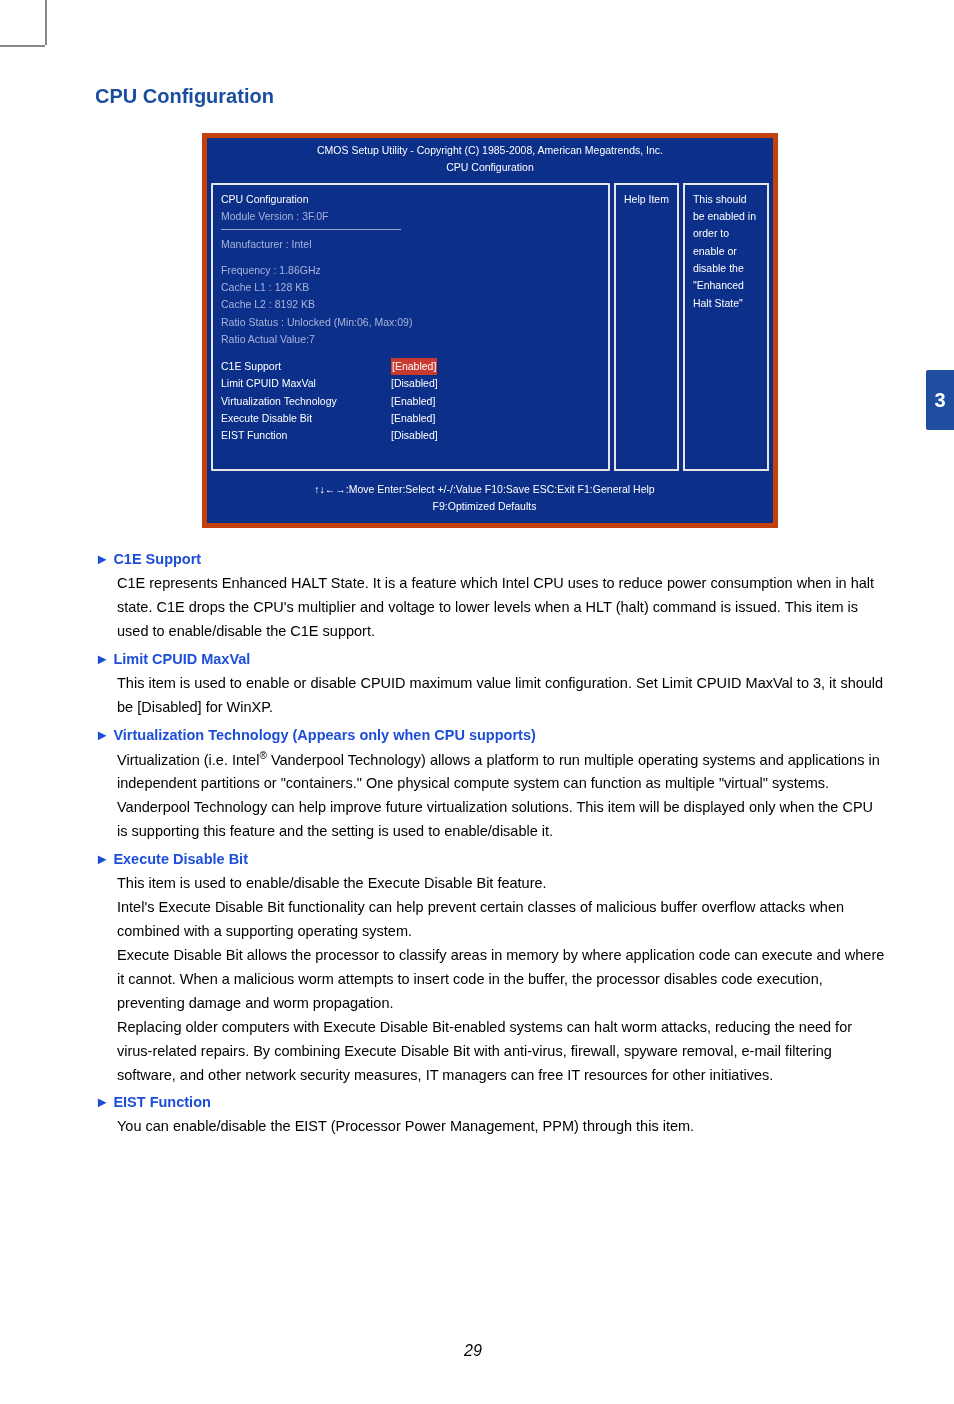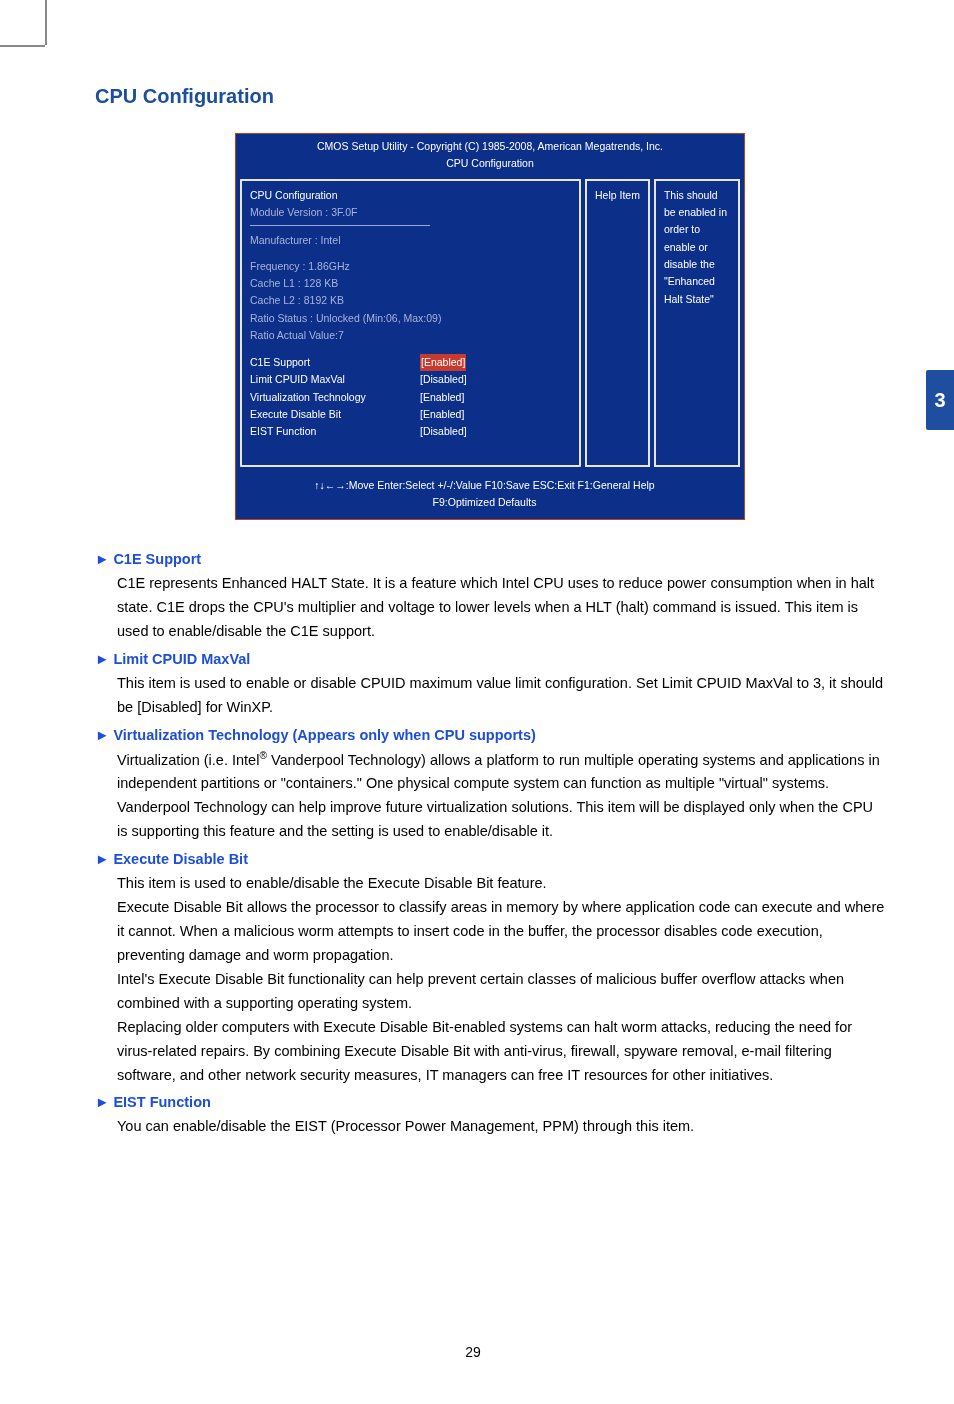--- a/index.html
+++ b/index.html
@@ -21,24 +21,24 @@
     top: 80px;
     width: 790px;
   }
   .page-title {
     color: #1b4ea0;
     font-size: 20px;
     font-weight: bold;
     margin-bottom: 20px;
   }
   .bios {
-    width: 510px;
-    margin: 0 auto 28px auto;
+    width: 576px;
+    margin: 0 auto 20px auto;
     background: #0c2f8a;
-    border: 1px solid #c2410c;
+    border: 5px solid #c2410c;
     font-family: Arial, Helvetica, sans-serif;
     font-size: 10.5px;
     color: #fff;
   }
   .bios-header { text-align: center; padding: 4px 6px 6px 6px; }
   .bios-title { color:#fff; }
   .bios-body { display:flex; padding: 0 4px 4px 4px; gap:4px; }
   .bios-main {
     flex: 1;
     border: 2px solid #e6e6e6;
@@ -92,21 +92,22 @@
     font-size: 20px;
     font-weight:bold;
     border-top-left-radius: 2px;
     border-bottom-left-radius: 2px;
   }
   .page-num {
     position:absolute;
     bottom: 40px;
     left:0; right:8px;
     text-align:center;
-    font-size:14px;
+    font-size:16px;
+    font-style:italic;
   }
 </style>
 </head>
 <body>
 
 <div class="crop-top"></div>
 <div class="crop-left"></div>
 
 <div class="side-tab">3</div>
 
@@ -171,22 +172,22 @@
   <div class="sec-body">This item is used to enable or disable CPUID maximum value limit configuration. Set Limit CPUID MaxVal to 3, it should be [Disabled] for WinXP.</div>
 
   <div class="sec-head">►  Virtualization Technology  (Appears only when CPU supports)</div>
   <div class="sec-body">
     <span>Virtualization (i.e. Intel</span><span class="sup">®</span><span> Vanderpool Technology) allows a platform to run multiple operating systems and applications in independent partitions or "containers." One physical compute system can function as multiple "virtual" systems. Vanderpool Technology can help improve future virtualization solutions. This item will be displayed only when the CPU is supporting this feature and the setting is used to enable/disable it.</span>
   </div>
 
   <div class="sec-head">►  Execute Disable Bit</div>
   <div class="sec-body">
     <div>This item is used to enable/disable the Execute Disable Bit feature.</div>
+    <div>Intel's Execute Disable Bit functionality can help prevent certain classes of malicious buffer overflow attacks when combined with a supporting operating system.</div>
     <div>Execute Disable Bit allows the processor to classify areas in memory by where application code can execute and where it cannot. When a malicious worm attempts to insert code in the buffer, the processor disables code execution, preventing damage and worm propagation.</div>
-    <div>Intel's Execute Disable Bit functionality can help prevent certain classes of malicious buffer overflow attacks when combined with a supporting operating system.</div>
     <div>Replacing older computers with Execute Disable Bit-enabled systems can halt worm attacks, reducing the need for virus-related repairs. By combining Execute Disable Bit with anti-virus, firewall, spyware removal, e-mail filtering software, and other network security measures, IT managers can free IT resources for other initiatives.</div>
   </div>
 
   <div class="sec-head">►  EIST Function</div>
   <div class="sec-body">You can enable/disable the EIST (Processor Power Management, PPM) through this item.</div>
 </div>
 
 <div class="page-num">29</div>
 
 </body></html>

